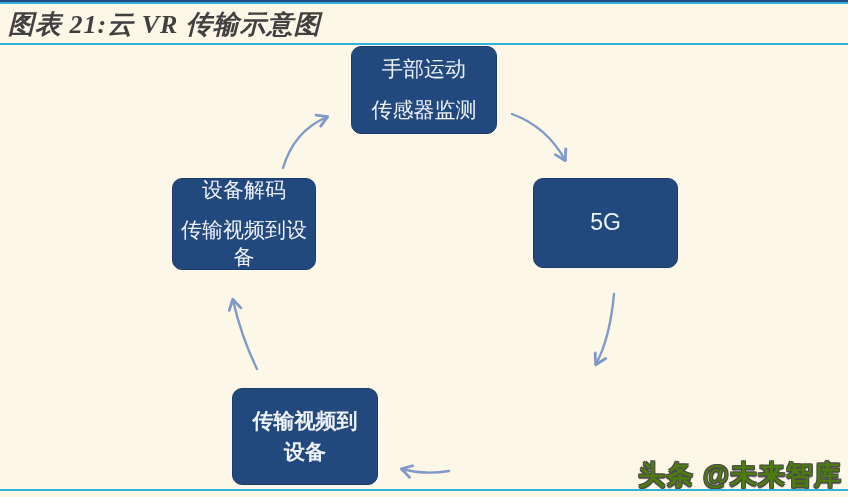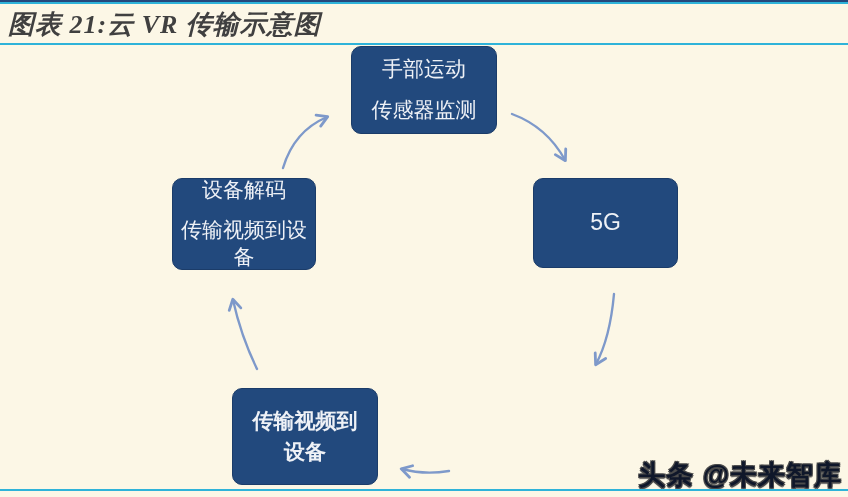--- a/index.html
+++ b/index.html
@@ -68,21 +68,21 @@
     pointer-events: none;
   }
 
   
   .watermark {
     position: absolute;
     right: 6px;
     top: 457px;
     font-size: 27px;
     font-weight: bold;
-    color: #0f172a;
+    color: #4d7c0f;
     letter-spacing: 1px;
     text-shadow:
       -1px -1px 0 #4a4a4a, 1px -1px 0 #4a4a4a,
       -1px  1px 0 #4a4a4a, 1px  1px 0 #4a4a4a,
        0 2px 1px #6a6a6a;
     white-space: nowrap;
   }
 </style>
 </head>
 <body>

